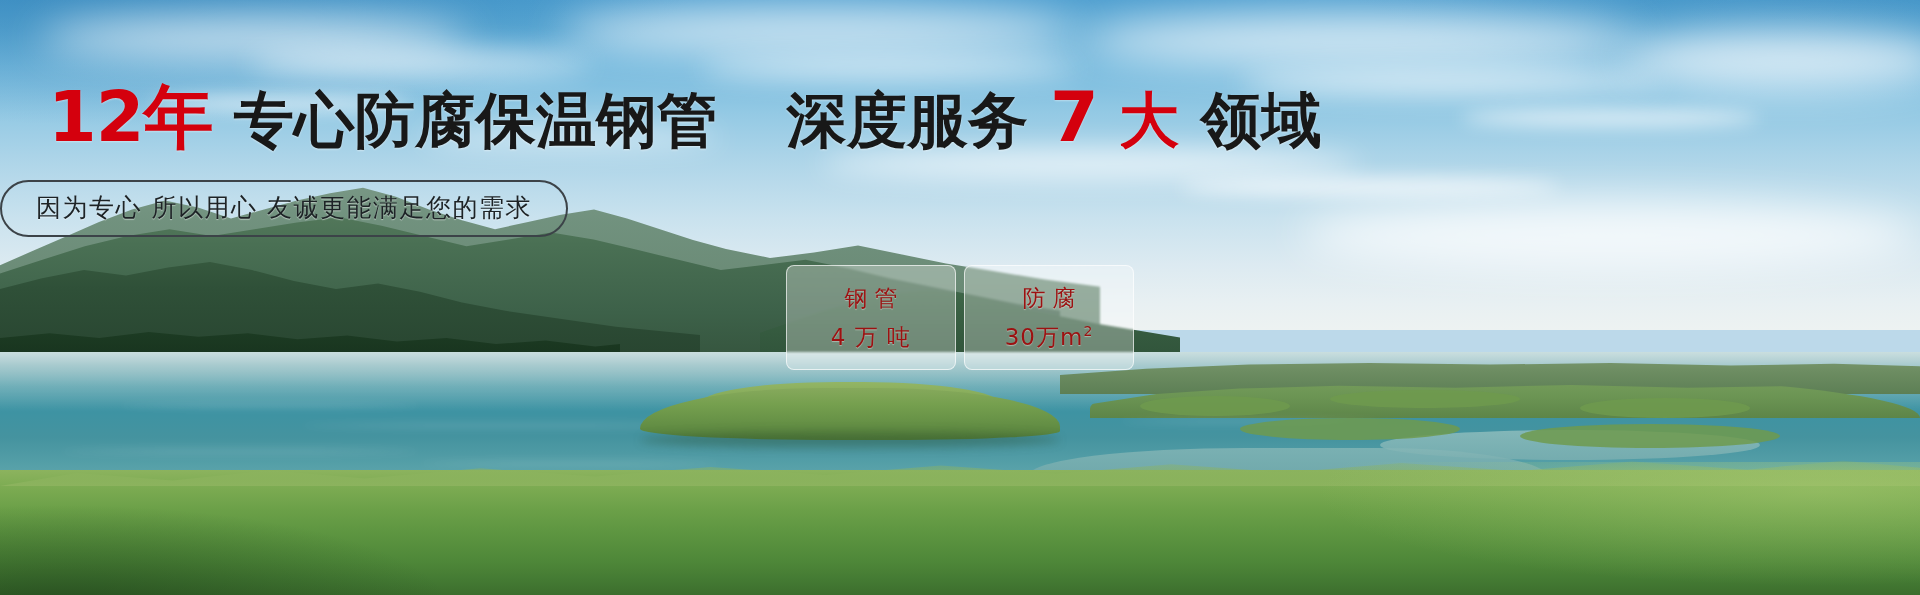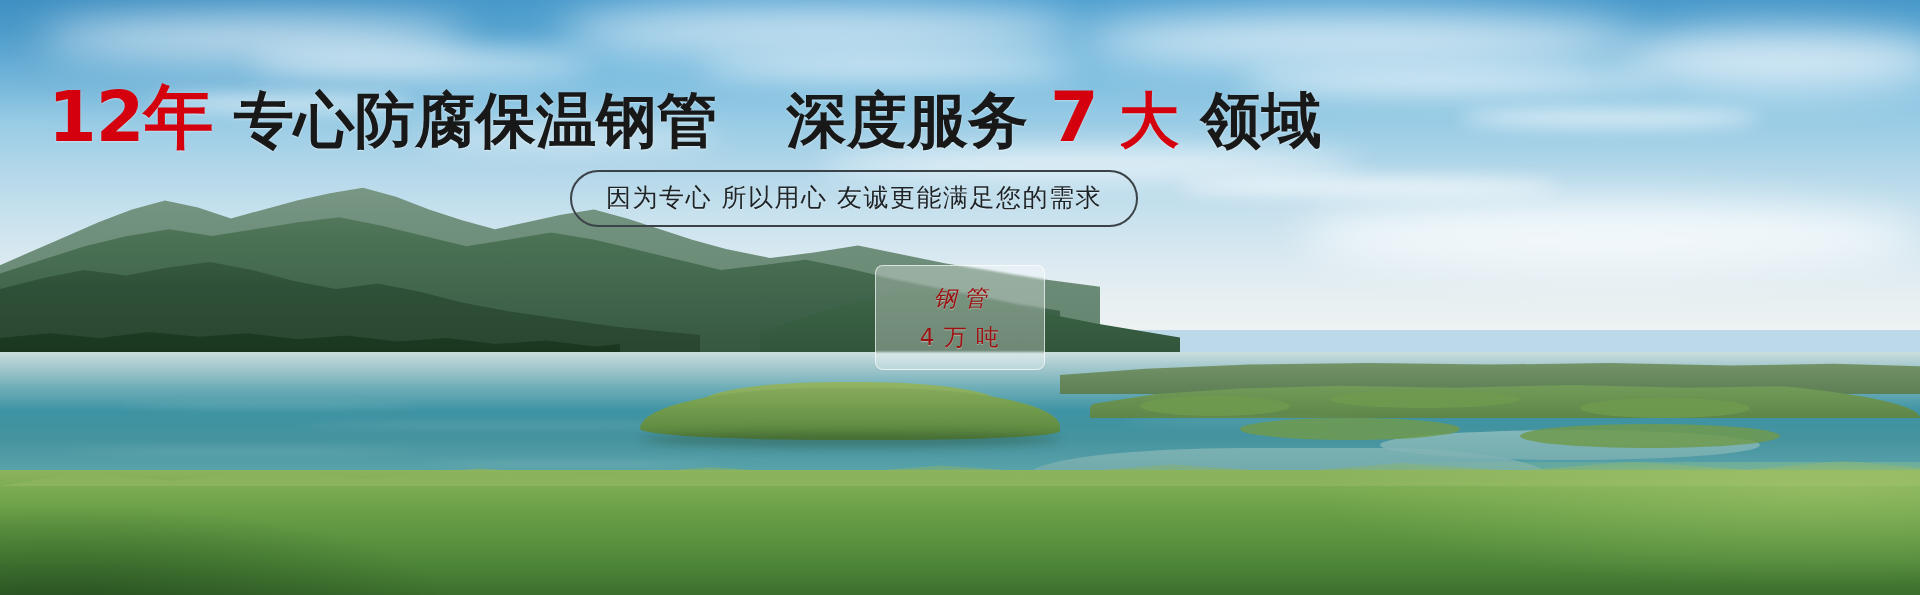--- a/index.html
+++ b/index.html
@@ -178,21 +178,21 @@
   .headline .red {
     color:#d4000d;
     text-shadow:0 1px 2px rgba(255,255,255,.4);
   }
   .headline .num {
     font-size:70px; letter-spacing:-1px;
   }
   .headline .gap { display:inline-block; width:26px; }
 
   .subtitle-wrap {
-    position:absolute; left:0; top:170px; width:1708px; text-align:center;
+    position:absolute; left:0; top:180px; width:1708px; 
   }
   .subtitle {
     display:inline-block;
     padding:9px 34px 11px;
     border:2px solid #3c4348;
     border-radius:30px;
     font-size:25px; color:#1d2326;
     letter-spacing:1.5px;
     font-family:"DejaVu Sans", sans-serif;
     white-space:nowrap;
@@ -212,21 +212,20 @@
     display:flex; flex-direction:column;
     align-items:center; justify-content:center;
     gap:8px;
     backdrop-filter:blur(1px);
   }
   .card .label {
     font-size:23px; color:#9c1111; letter-spacing:7px;
     text-indent:7px;
     font-family:"DejaVu Sans", sans-serif;
     text-shadow:0 1px 1px rgba(255,255,255,.4);
-    font-style:italic;
   }
   .card .value {
     font-size:23px; color:#9c1111;
     font-family:"DejaVu Sans", sans-serif;
     letter-spacing:1px;
     text-shadow:0 1px 1px rgba(255,255,255,.4);
   }
   .card .value sup { font-size:14px; vertical-align:super; }
 </style>
 </head>
@@ -302,17 +301,21 @@
       <div class="subtitle">因为专心 所以用心  友诚更能满足您的需求</div>
     </div>
 
     <div class="cards">
 
       <div class="card">
         <div class="label">钢管</div>
         <div class="value">4 万 吨</div>
       </div>
 
+      <div class="card">
+        <div class="label">防腐</div>
+        <div class="value"><span>30万m</span><sup>2</sup></div>
+      </div>
 
 
     </div>
   </div>
 </div>
 
 </body></html>

